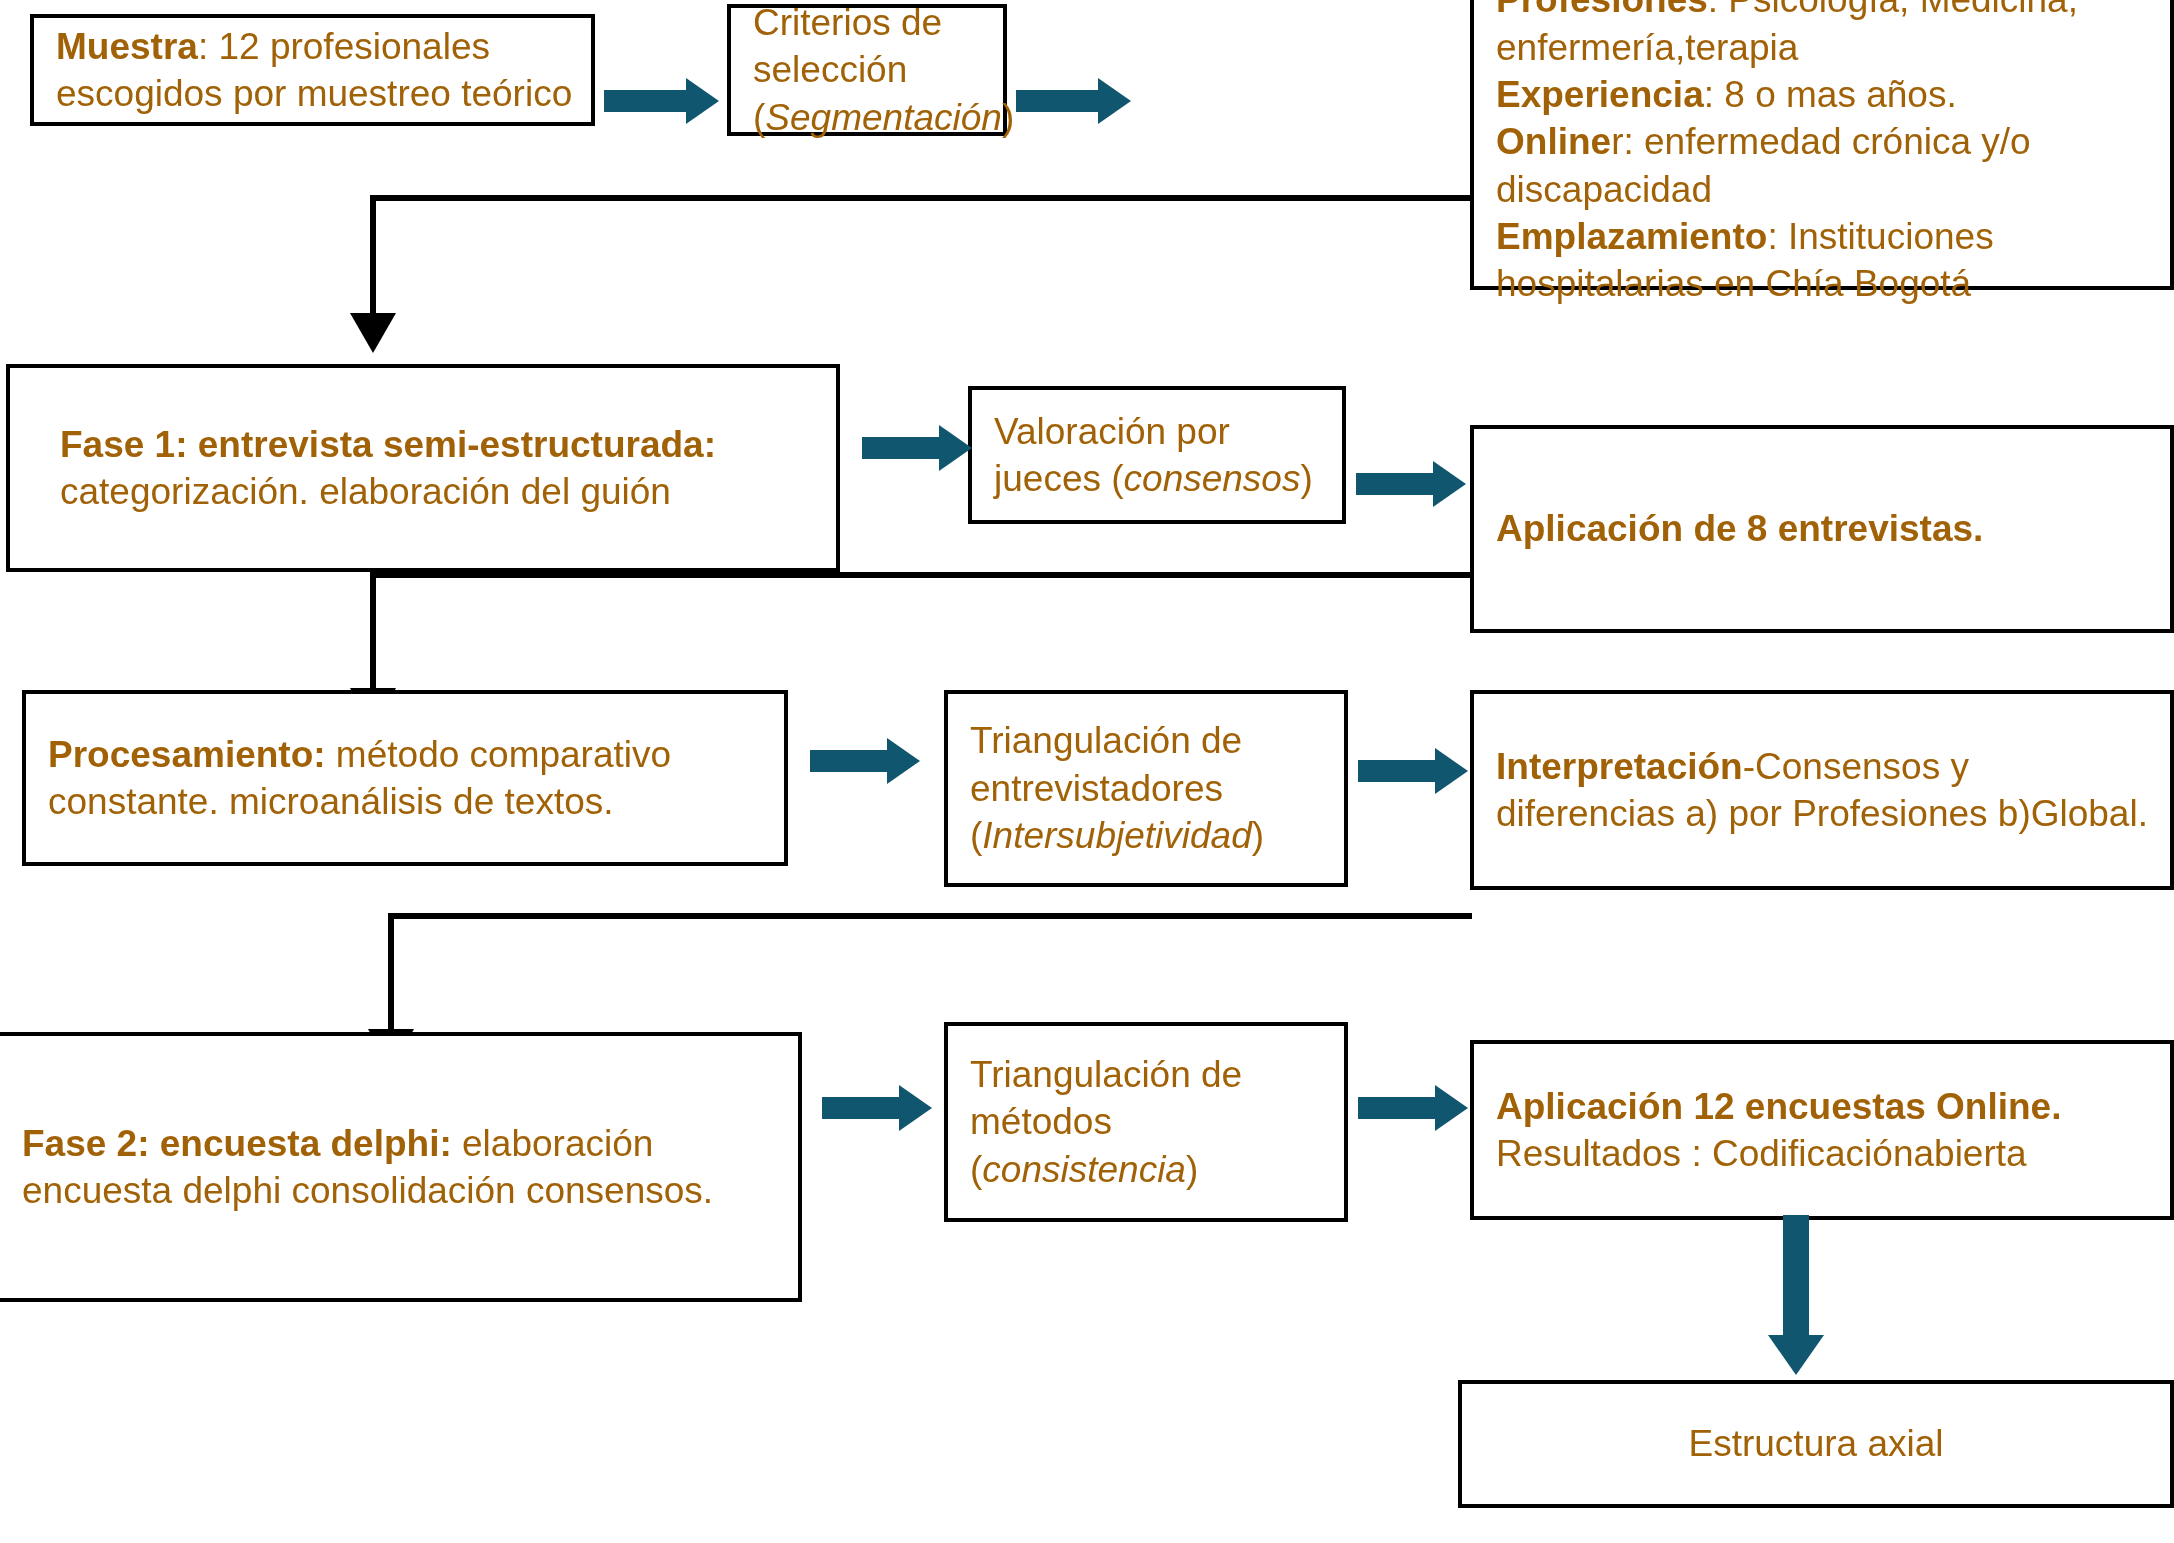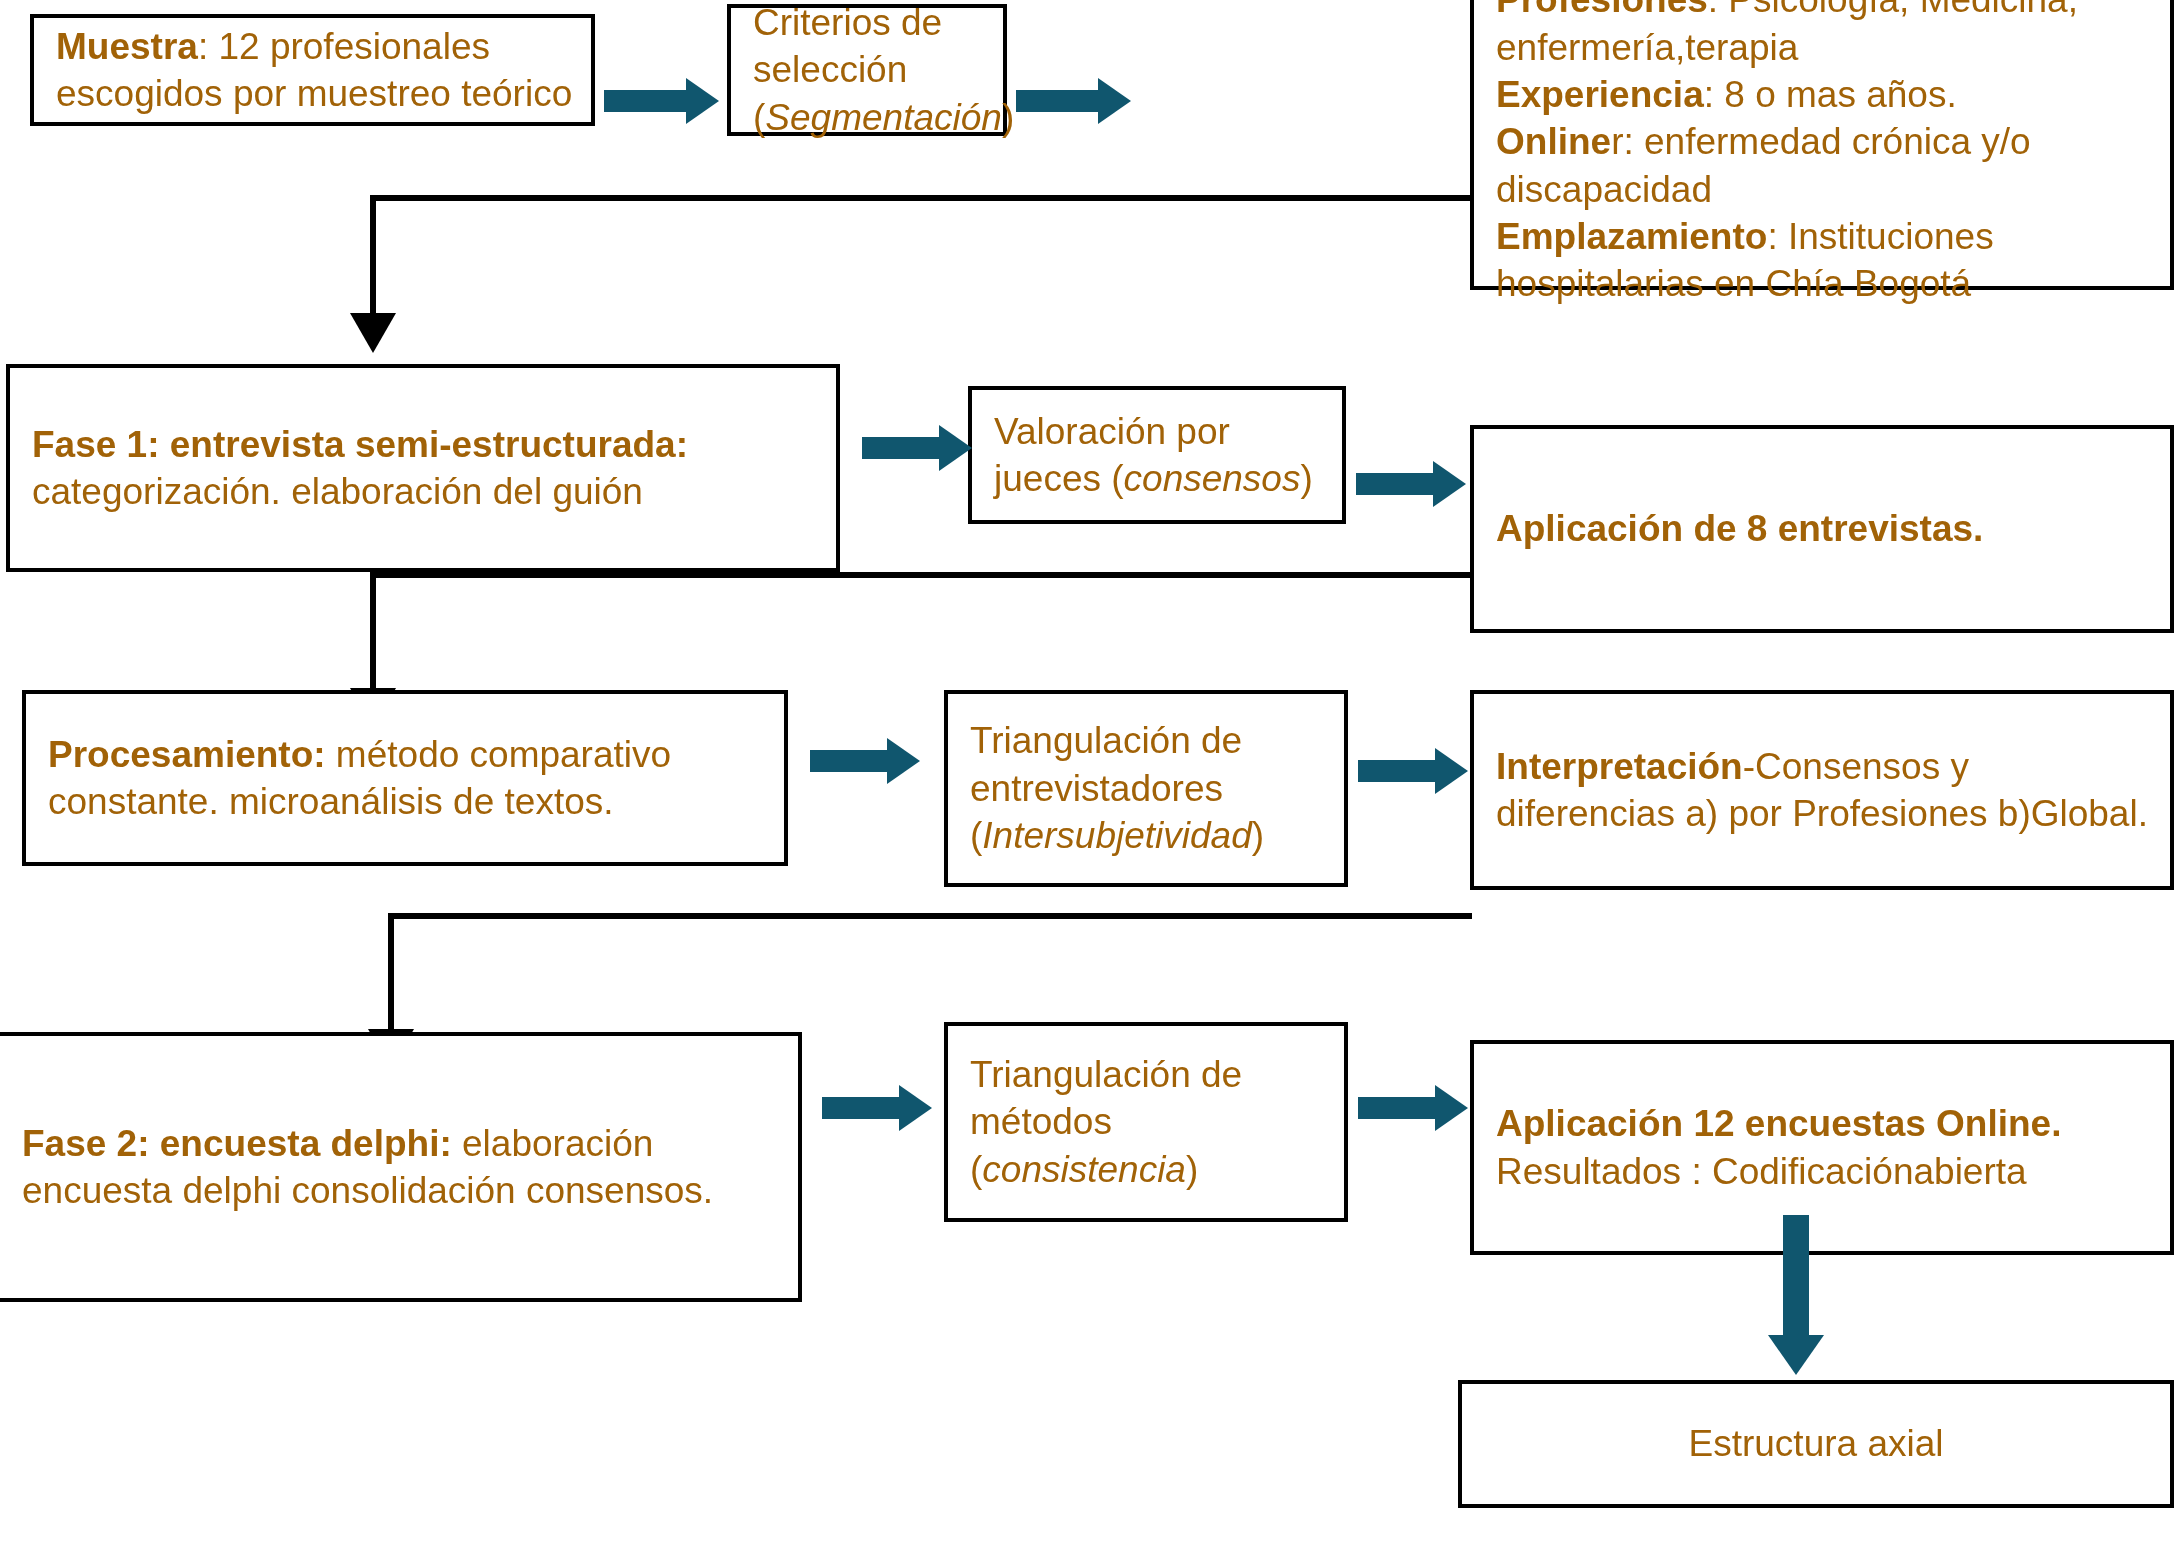--- a/index.html
+++ b/index.html
@@ -144,21 +144,21 @@
       <b>Experiencia</b><span>: 8 o mas años.</span><br>
       <b>Online</b><span>r: enfermedad crónica y/o discapacidad</span><br>
       <b>Emplazamiento</b><span>: Instituciones hospitalarias en Chía Bogotá</span>
     </div>
   </div>
 
   <div class="conn-h" style="left:370px; top:195px; width:1102px;"></div>
   <div class="conn-v" style="left:370px; top:195px; height:120px;"></div>
   <div class="conn-head" style="left:350px; top:313px;"></div>
 
-  <div class="box pad-left" style="left:6px; top:364px; width:834px; height:208px;">
+  <div class="box pad-left" style="left:6px; top:364px; width:834px; height:208px;padding-left:28px;">
     <div class="txt">
       <b>Fase 1: entrevista semi-estructurada:</b><span> categorización. elaboración del guión</span>
     </div>
   </div>
 
   <div class="arrow-h" style="left:862px; top:425px; width:110px; height:46px;">
     <div class="shaft" style="width:80px;"></div>
     <div class="head"></div>
   </div>
 
@@ -235,21 +235,21 @@
       <span>métodos</span><br>
       <span>(<i>consistencia</i>)</span>
     </div>
   </div>
 
   <div class="arrow-h" style="left:1358px; top:1085px; width:110px; height:46px;">
     <div class="shaft" style="width:80px;"></div>
     <div class="head"></div>
   </div>
 
-  <div class="box pad-left" style="left:1470px; top:1040px; width:704px; height:215px;">
+  <div class="box pad-left" style="left:1470px; top:1040px; width:704px; height:180px;">
     <div class="txt">
       <b>Aplicación 12 encuestas Online.</b><br>
       <span>Resultados : Codificaciónabierta</span>
     </div>
   </div>
 
   <div class="arrow-v" style="left:1768px; top:1215px; width:56px; height:160px;">
     <div class="shaft" style="height:122px;"></div>
     <div class="head"></div>
   </div>

